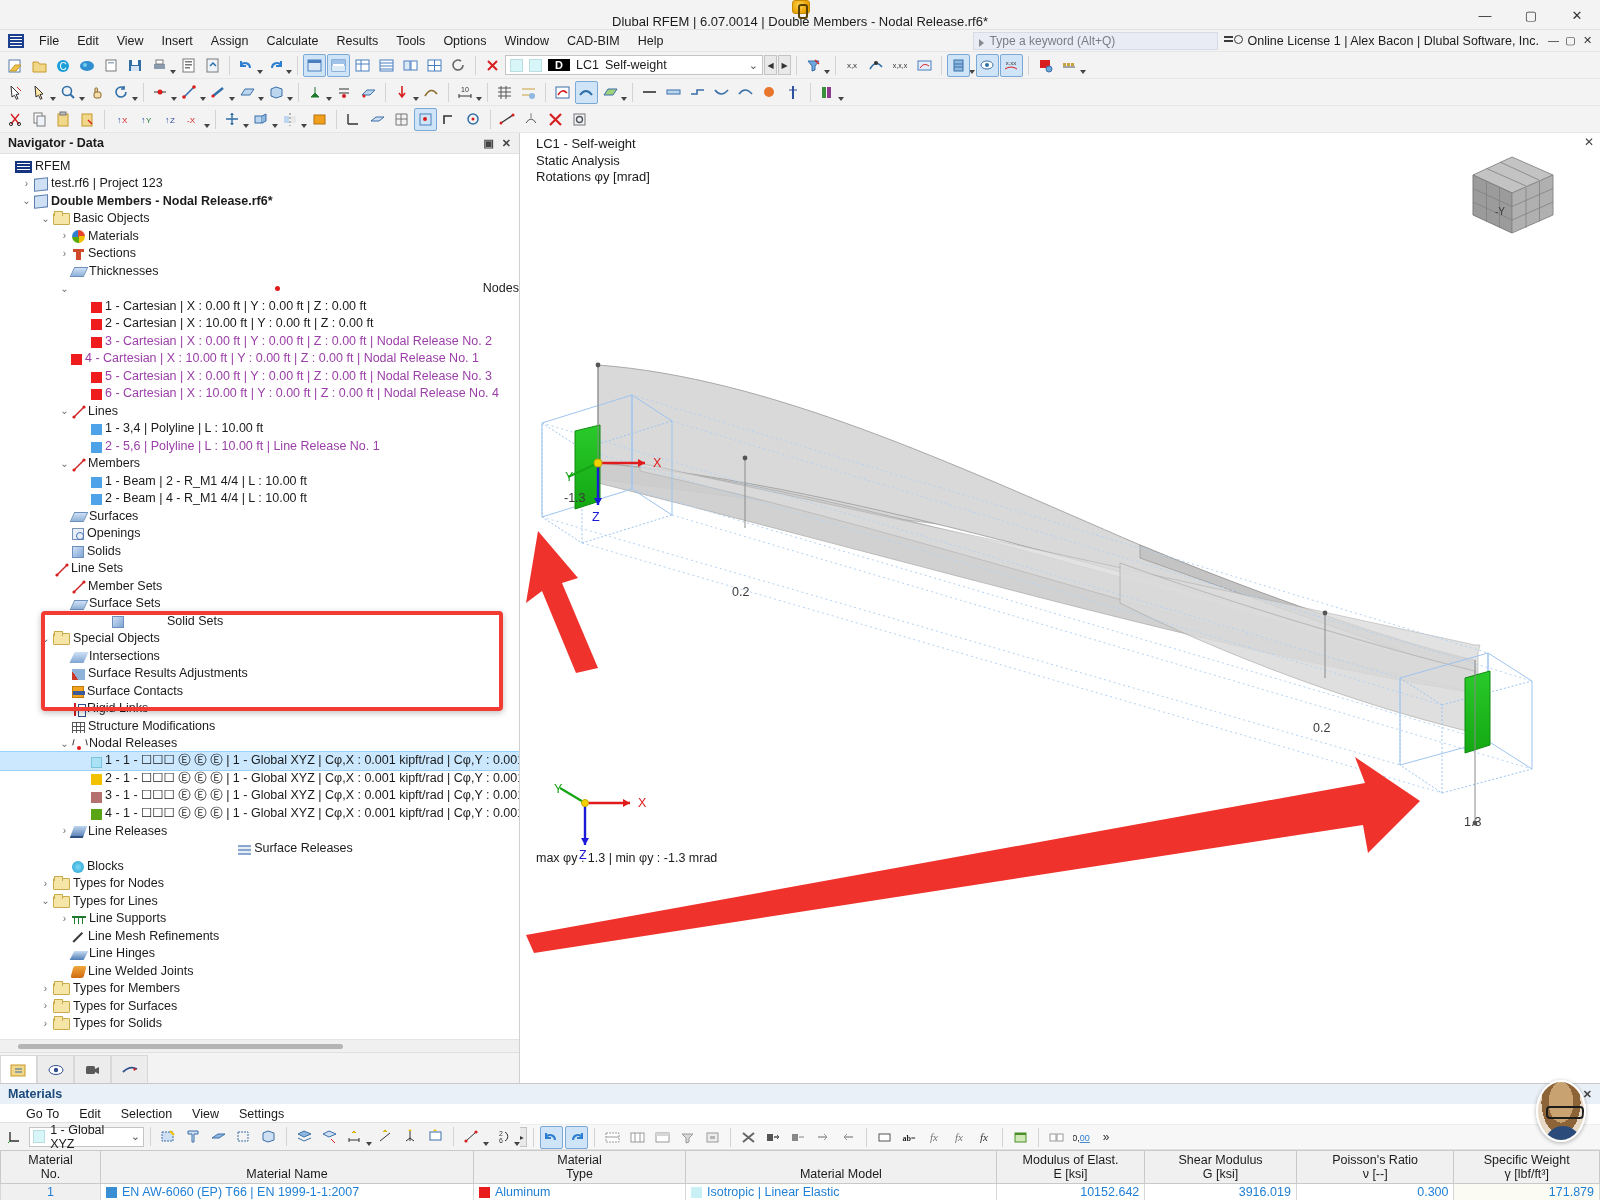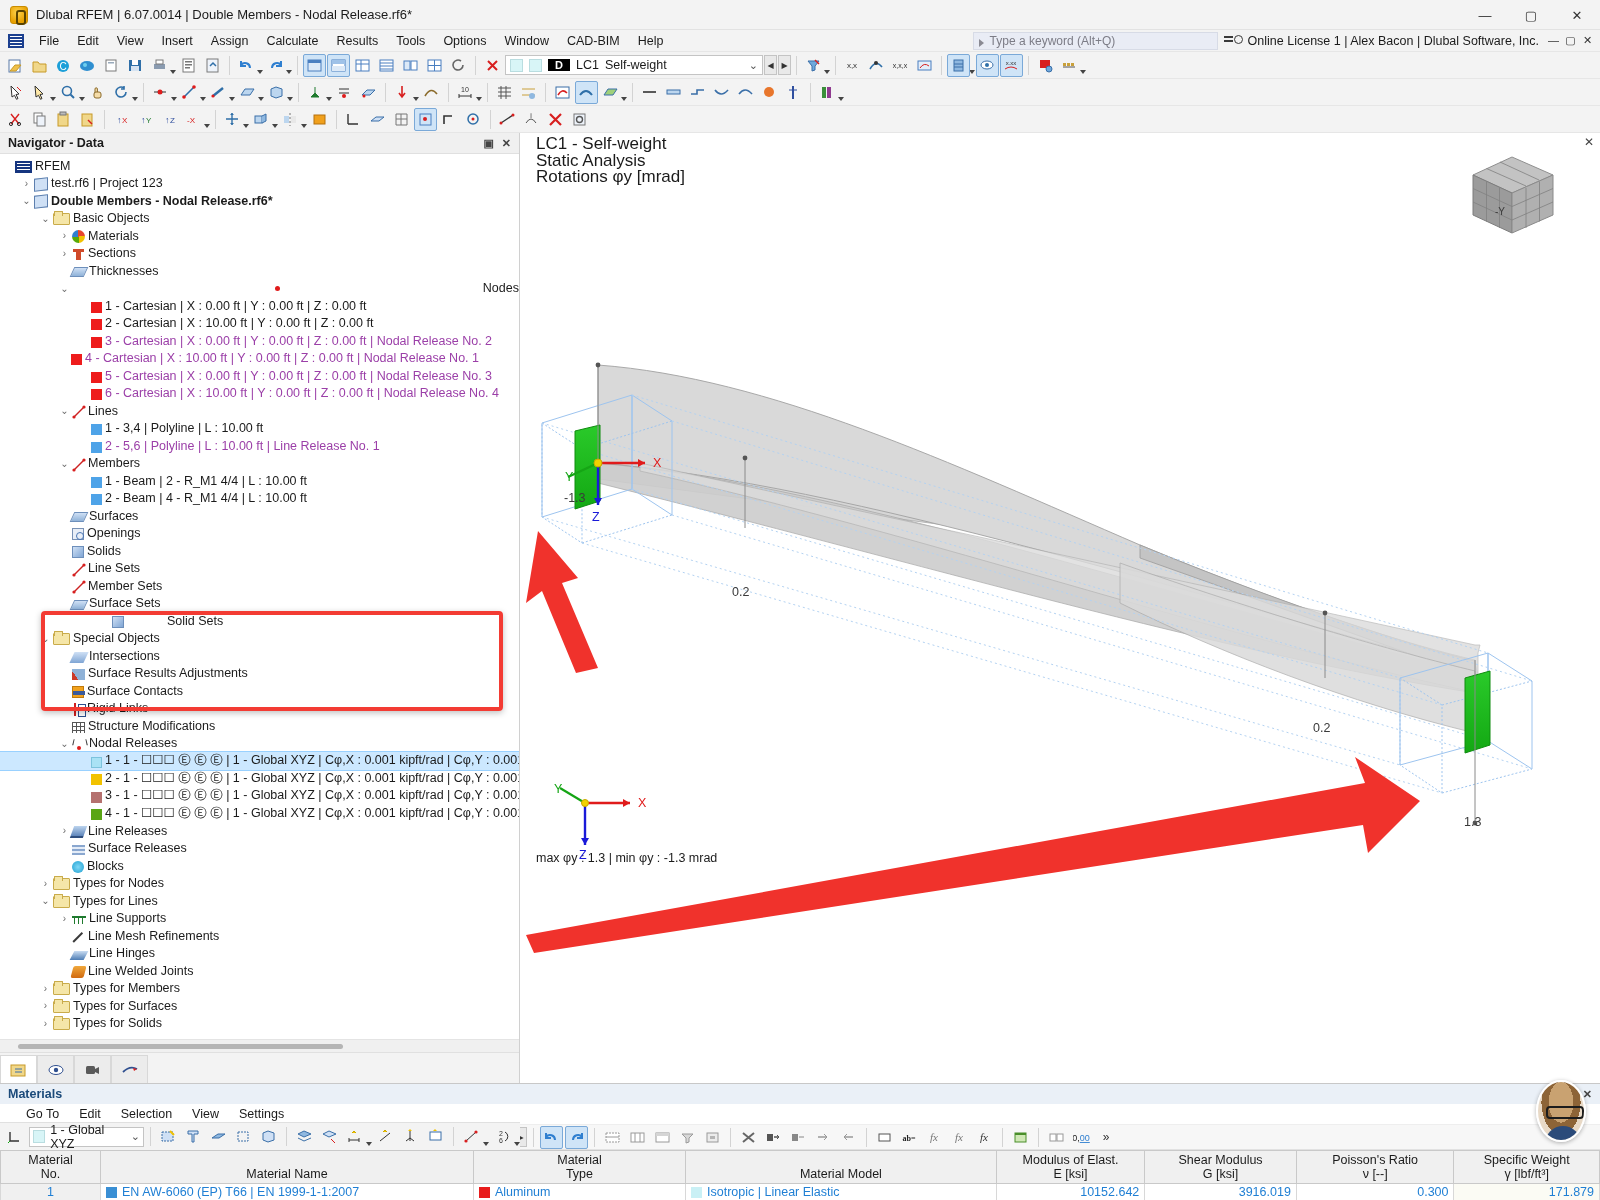--- a/index.html
+++ b/index.html
@@ -7,21 +7,21 @@
   body {
     width:1600px; height:1200px; overflow:hidden;
     font-family:"Liberation Sans", sans-serif;
     font-size:12.5px; color:#1a1a1a;
     background:#f0f0f0;
     -webkit-font-smoothing:antialiased;
   }
   
   #titlebar {
     height:30px; background:#f3f3f3; display:flex; align-items:center;
-    border-bottom:1px solid #e2e2e2; position:relative;
+    border-bottom:1px solid #e2e2e2; position:relative;flex-direction:column;
   }
   #titlebar .app-icon {
     width:18px;height:18px;margin:0 8px 0 10px;border-radius:3px;
     background:radial-gradient(circle at 40% 35%, #ffd34d 0%, #e8a000 70%);
     border:1px solid #c98c00; position:relative;
   }
   #titlebar .app-icon::after{
     content:"";position:absolute;left:5px;top:3px;width:6px;height:11px;
     border:2px solid #5a4300;border-radius:3px;
   }
@@ -158,21 +158,21 @@
     box-shadow:0 2px 6px rgba(0,0,0,.25);
   }
   .nav-hscroll{height:13px;background:#f0f0f0;position:relative;border-top:1px solid #e4e4e4;}
   .nav-hscroll .thumb{position:absolute;left:18px;top:4px;width:325px;height:5px;background:#b5b5b5;border-radius:3px;}
   .nav-tabs{height:31px;background:#f3f3f3;display:flex;align-items:flex-end;border-top:1px solid #e0e0e0;}
   .nav-tab{width:37px;height:28px;display:flex;align-items:center;justify-content:center;border:1px solid #d8d8d8;border-bottom:none;background:#ececec;}
   .nav-tab.active{background:#fff;}
   
   #viewport{ flex:1; background:#fff; position:relative; overflow:hidden; }
   .vp-x{position:absolute;right:6px;top:2px;font-size:12px;color:#444;}
-  .vp-legend{position:absolute;left:16px;top:3px;line-height:16.5px;font-size:17px;color:#1b1b1b;}
+  .vp-legend{position:absolute;left:16px;top:3px;line-height:16.5px;font-size:13px;color:#1b1b1b;}
   .vp-minmax{position:absolute;left:16px;top:718px;font-size:12.5px;color:#1b1b1b;}
   .vp-lbl{position:absolute;font-size:12.5px;color:#3a3a3a;}
   
   #navcube{position:absolute;right:40px;top:18px;width:95px;height:88px;}
   
   .arrow{position:absolute;pointer-events:none;}
   
   #tablewin{height:250px;background:#fff;border-top:1px solid #c8c8c8;display:flex;flex-direction:column;}
   .tw-header{height:20px;background:#eaf0f7;display:flex;align-items:center;padding:0 4px 0 8px;font-weight:bold;font-size:12.5px;color:#1b4a7a;}
   .tw-header .tools{margin-left:auto;display:flex;gap:9px;color:#444;font-size:11px;padding-right:4px;}
@@ -910,21 +910,21 @@
         <div class="row" style="padding-left: 57px;">
           <span class="tw"></span>
           <span class="ic i-open"></span>
           <span class="lbl">Openings</span>
         </div>
         <div class="row" style="padding-left: 57px;">
           <span class="tw"></span>
           <span class="ic i-solid"></span>
           <span class="lbl">Solids</span>
         </div>
-        <div class="row" style="padding-left: 57px;">
+        <div class="row" style="padding-left: 40px;">
           <span class="tw"></span>
           <span class="ic i-line"><svg width="15" height="14">
               <path d="M2 12L12 2" stroke="#cc2222" stroke-width="1.4"></path>
               <circle cx="2" cy="12" r="1.6" fill="#d81f1f"></circle>
               <circle cx="12" cy="2" r="1.6" fill="#d81f1f"></circle>
             </svg></span>
           <span class="lbl">Line Sets</span>
         </div>
         <div class="row" style="padding-left: 57px;">
           <span class="tw"></span>
@@ -998,21 +998,21 @@
         <div class="row" style="padding-left: 76px;">
           <span class="tw"></span>
           <span class="ic i-green"></span>
           <span class="lbl">4 - 1 - ☐☐☐  Ⓔ Ⓔ Ⓔ | 1 - Global XYZ | Cφ,X : 0.001 kipft/rad | Cφ,Y : 0.001 kipft/rad |</span>
         </div>
         <div class="row" style="padding-left: 57px;">
           <span class="tw">›</span>
           <span class="ic i-lnrel"></span>
           <span class="lbl">Line Releases</span>
         </div>
-        <div class="row" style="padding-left: 57px;">
+        <div class="row" style="padding-left: 57px; justify-content: center;">
           <span class="tw"></span>
           <span class="ic i-srel"></span>
           <span class="lbl">Surface Releases</span>
         </div>
         <div class="row" style="padding-left: 57px;">
           <span class="tw"></span>
           <span class="ic i-blocks"></span>
           <span class="lbl">Blocks</span>
         </div>
         <div class="row" style="padding-left: 38px;">

